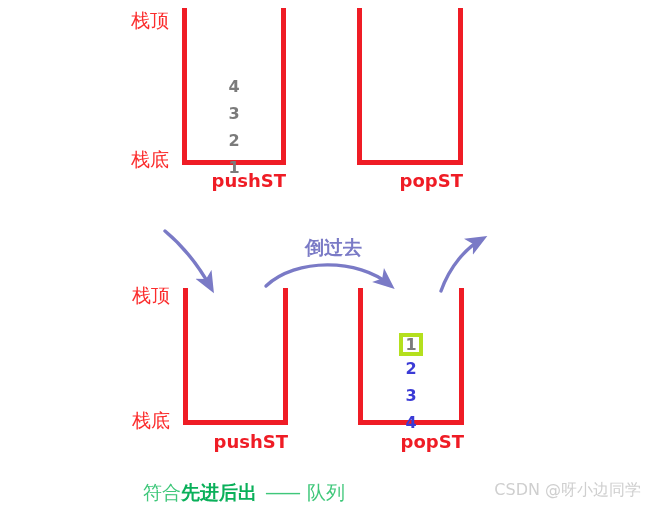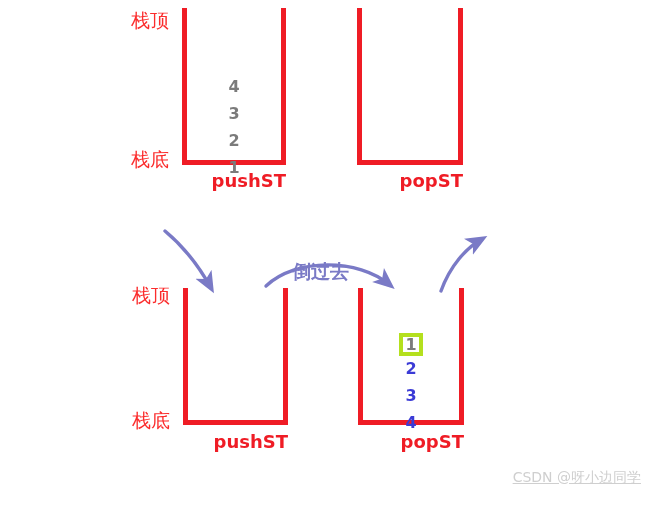--- a/index.html
+++ b/index.html
@@ -117,27 +117,26 @@
   }
   .concl .soft   { color: #3fc77a; font-weight: normal; }
   .concl .strong { color: #0ab05a; font-weight: bold; }
   .concl .dash   { color: #3fc77a; font-weight: normal; letter-spacing: -2px; }
   .concl .tail   { color: #3fc77a; font-weight: normal; }
 
   
   .watermark {
     position: absolute;
     right: 16px;
-    top: 470px;
+    top: 482px;
     color: #cfcfcf;
-    font-size: 14px;
-    line-height: 1;
-    white-space: nowrap;
-    font-family: "DejaVu Sans", sans-serif;
-    text-decoration: underline;
+    font-size: 16px;
+    line-height: 1;
+    white-space: nowrap;
+    font-family: "DejaVu Sans", sans-serif;
   }
 </style>
 </head>
 <body>
 
 <div id="canvas">
 
   <svg id="arrows" viewBox="0 0 657 518" xmlns="http://www.w3.org/2000/svg">
     <defs>
       <marker id="ah" markerWidth="7" markerHeight="7" refX="4.6" refY="3" orient="auto" markerUnits="strokeWidth">
@@ -164,21 +163,21 @@
     <span class="num gray num-spaced">2</span>
     <span class="num gray">1</span>
   </div>
 
   <div class="stack-name" style="left:182px; top:172px; width:104px;">pushST</div>
 
   <div class="stack" style="left:357px; top:8px; width:106px; height:157px;"></div>
 
   <div class="stack-name" style="left:357px; top:172px; width:106px;">popST</div>
 
-  <div class="purple-text" style="left:292px; top:238px;margin-top:24px;">倒过去</div>
+  <div class="purple-text" style="left:305px; top:238px;">倒过去</div>
 
   <div class="stack" style="left:183px; top:288px; width:105px; height:137px;"></div>
 
   <div class="side-label" style="left:132px; top:286px;">栈顶</div>
 
   <div class="side-label" style="left:132px; top:411px;">栈底</div>
 
   <div class="stack-name" style="left:183px; top:433px; width:105px;">pushST</div>
 
   <div class="stack" style="left:358px; top:288px; width:106px; height:137px;"></div>
@@ -187,16 +186,19 @@
     <div class="hl-box">
       <span class="num gray">1</span>
     </div>
     <span class="num blue num-spaced">2</span>
     <span class="num blue num-spaced">3</span>
     <span class="num blue">4</span>
   </div>
 
   <div class="stack-name" style="left:358px; top:433px; width:106px;">popST</div>
 
+  <div class="concl">
+    <span class="soft">符合</span><span class="strong">先进后出</span><span class="dash" style="margin:0 8px;">——</span><span class="tail">队列</span>
+  </div>
 
   <div class="watermark">CSDN @呀小边同学</div>
 
 </div>
 
 </body></html>

